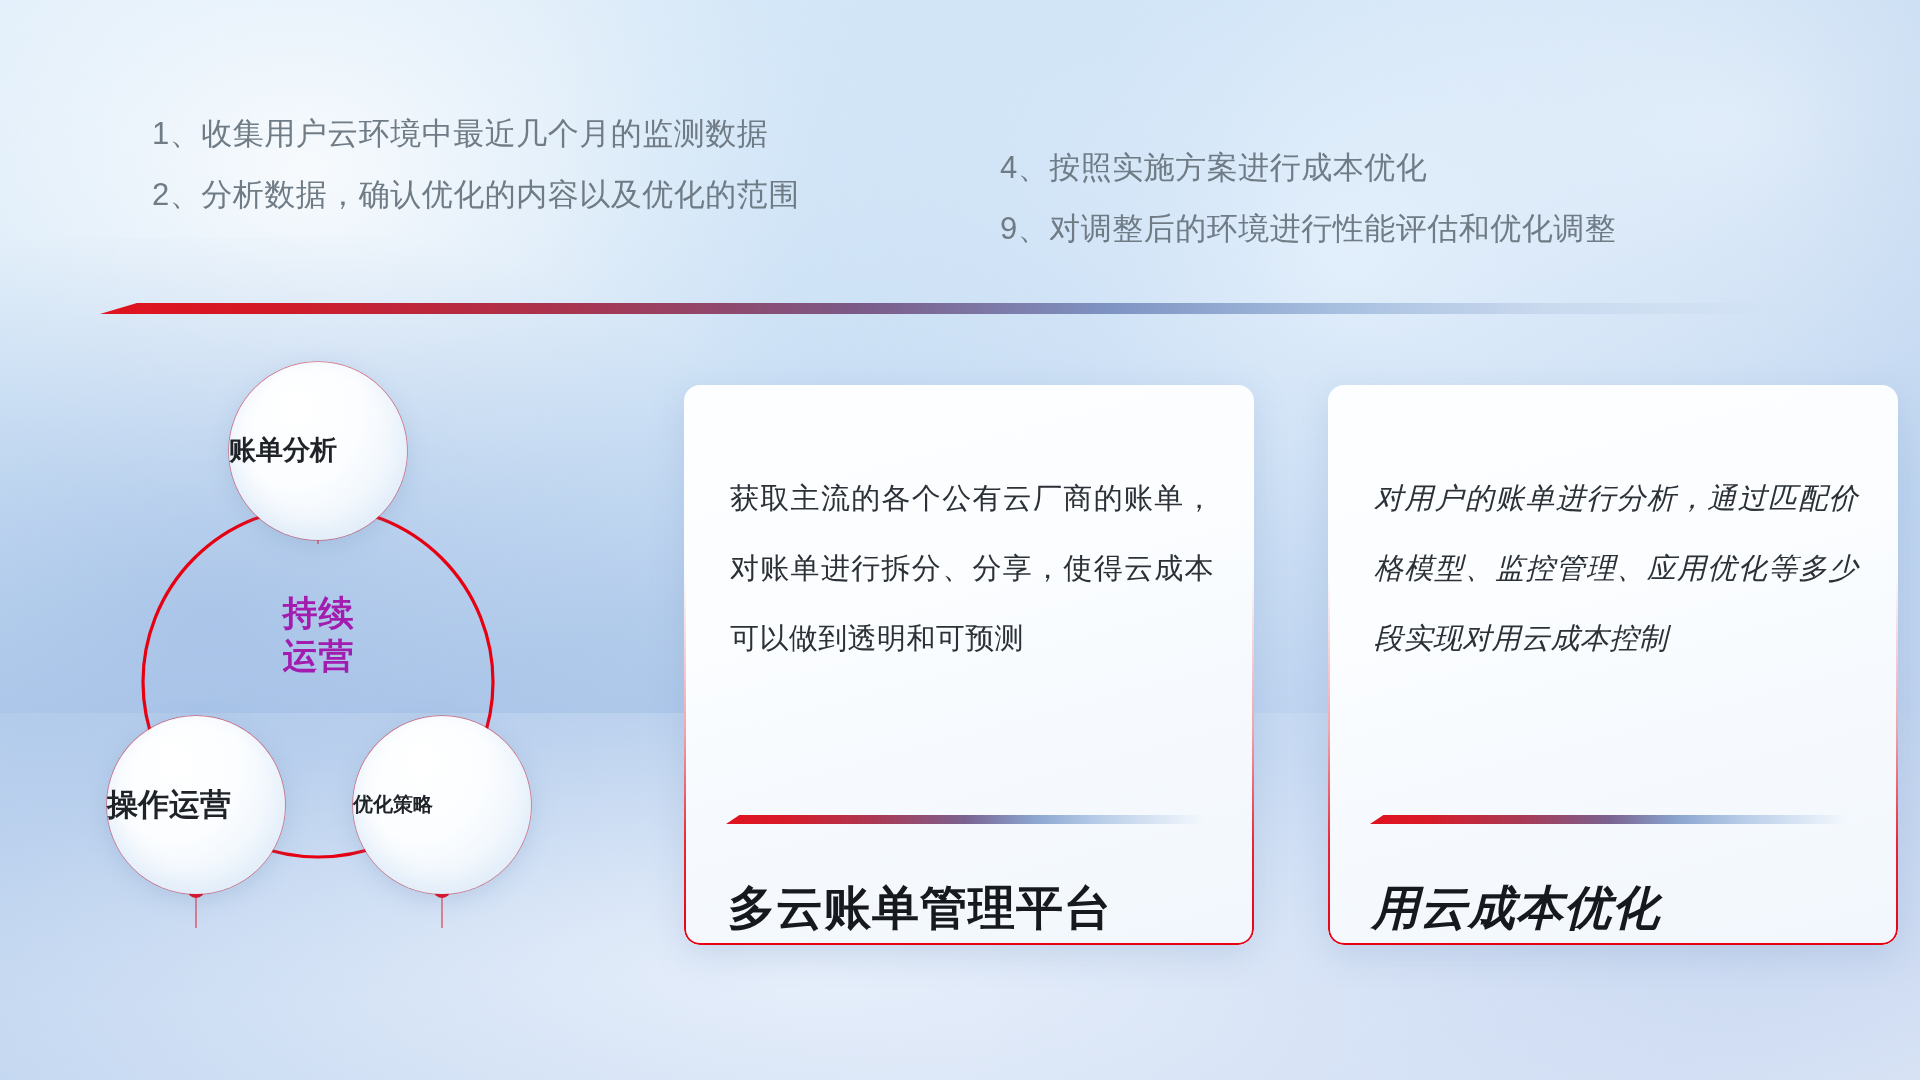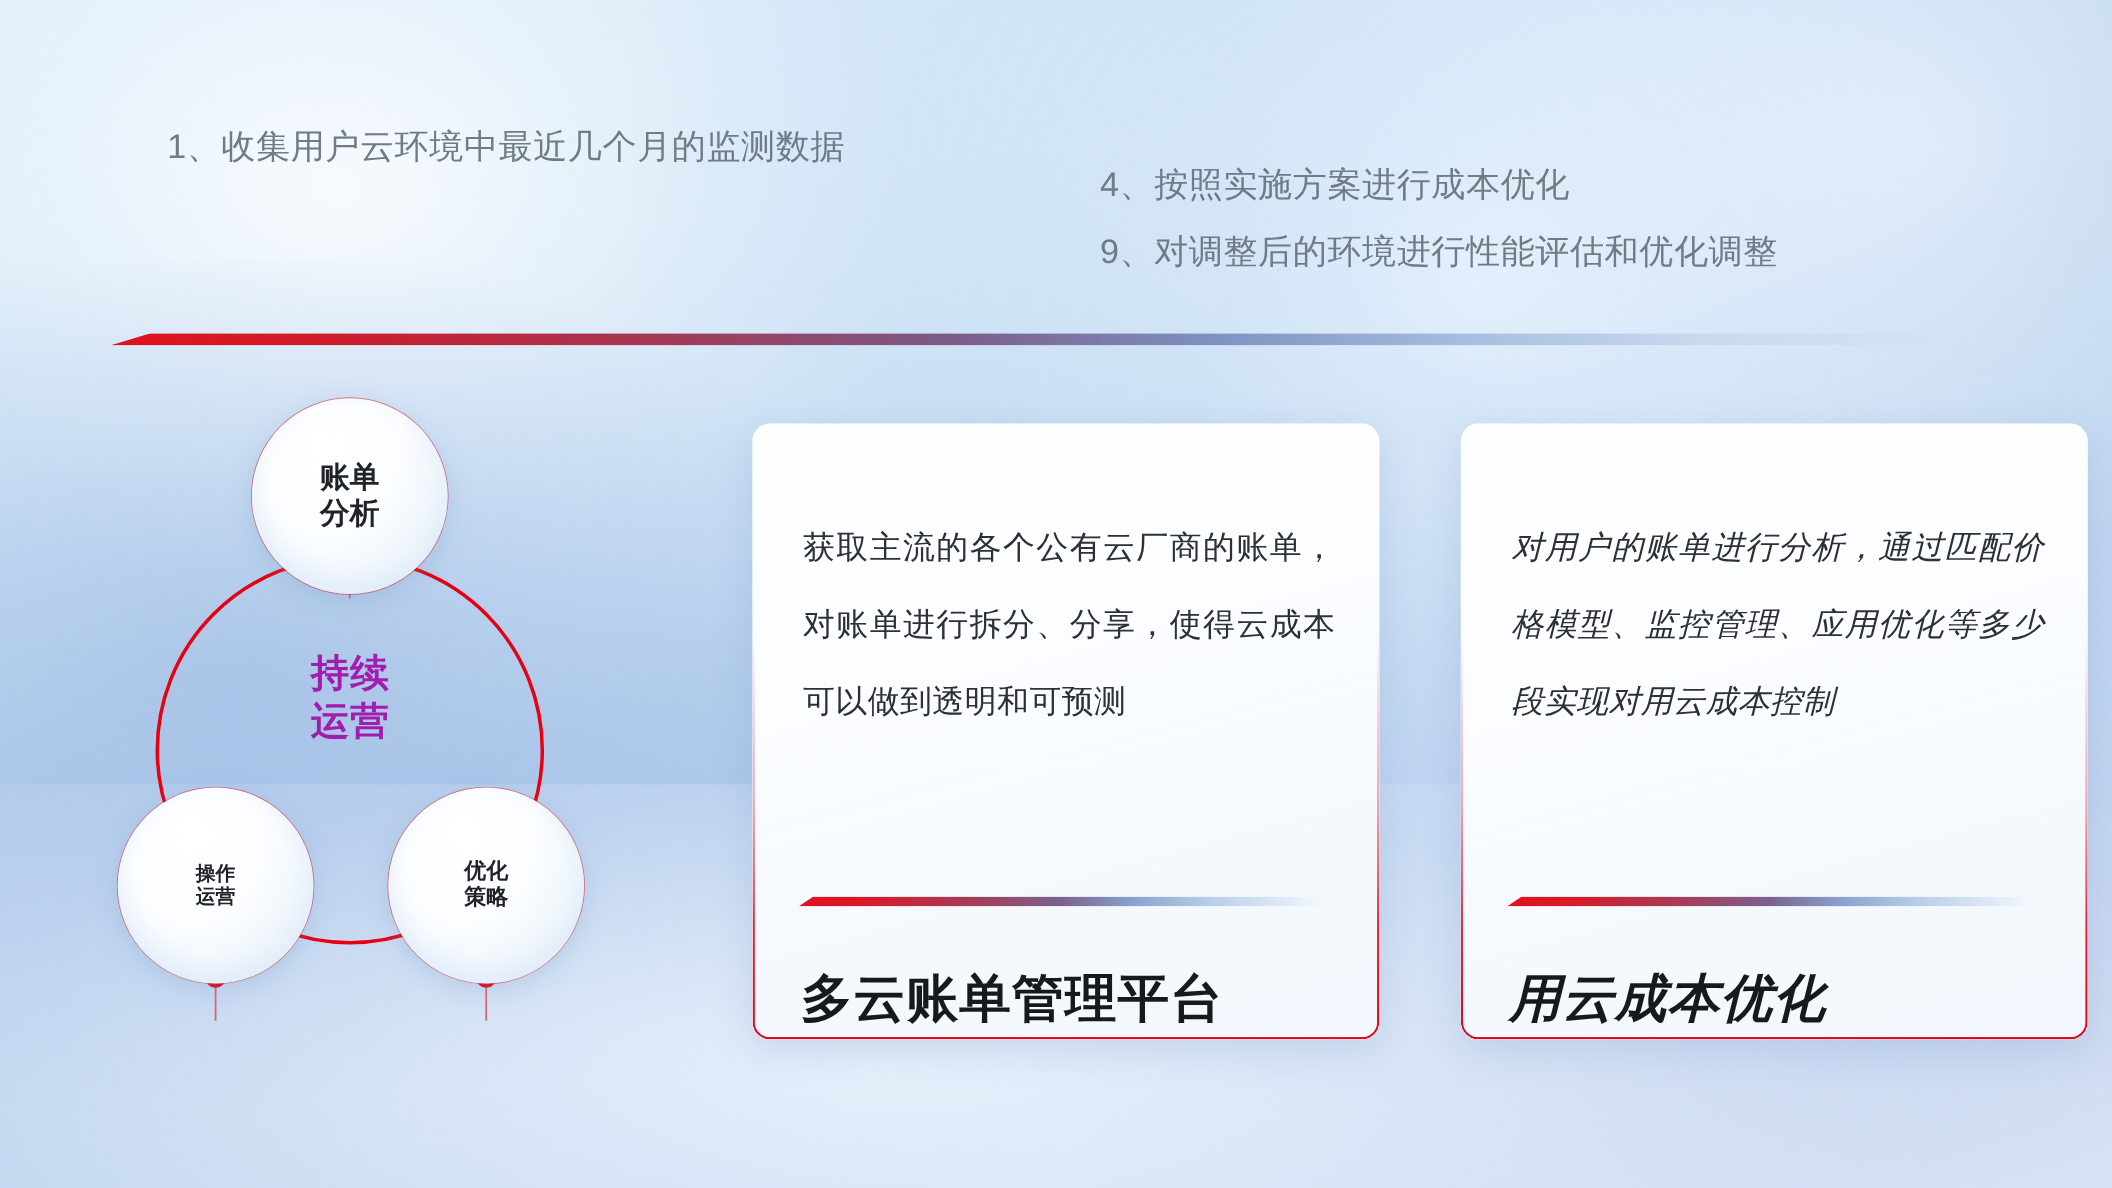--- a/index.html
+++ b/index.html
@@ -56,32 +56,32 @@
     position:absolute;left:0;top:0;width:100%;height:11px;
     background:linear-gradient(90deg,#e1121f 0%,#d41825 9%,#a83450 28%,#7b5a87 45%,#7e93c2 60%,#a8c0e0 74%,#c9d9ee 86%,rgba(210,225,243,0) 100%);
     clip-path:polygon(0 100%, 2.2% 0, 100% 0, 100% 100%);
   }
 
   
   .venn{position:absolute;left:95px;top:352px;width:560px;height:620px;}
   .venn svg{position:absolute;left:0;top:0;}
   .bubble{
     position:absolute;border-radius:50%;
-    display:flex;flex-direction:column;align-items:center;justify-content:center;
+    display:flex;flex-direction:row;align-items:center;
     color:#1f2328;font-weight:bold;line-height:1.18;text-align:center;
   }
   .bubble span{display:block;}
   .bub-top{
     left:134px;top:10px;width:178px;height:178px;font-size:27px;
     background:
       radial-gradient(ellipse at 38% 26%, #ffffff 0%, #fbfdff 42%, #eef5fc 72%, #e6f0fa 100%);
     box-shadow:0 6px 22px rgba(120,150,190,.28), inset 0 -10px 22px rgba(214,230,246,.6);
   }
   .bub-bl{
-    left:12px;top:364px;width:178px;height:178px;font-size:18px;
+    left:12px;top:364px;width:178px;height:178px;font-size:31px;
     background:
       radial-gradient(ellipse at 38% 26%, #ffffff 0%, #fbfdff 42%, #eef5fc 72%, #e6f0fa 100%);
     box-shadow:0 6px 22px rgba(120,150,190,.28), inset 0 -10px 22px rgba(214,230,246,.6);
   }
   .bub-br{
     left:258px;top:364px;width:178px;height:178px;font-size:20px;
     background:
       radial-gradient(ellipse at 38% 26%, #ffffff 0%, #fbfdff 42%, #eef5fc 72%, #e6f0fa 100%);
     box-shadow:0 6px 22px rgba(120,150,190,.28), inset 0 -10px 22px rgba(214,230,246,.6);
   }
@@ -133,20 +133,21 @@
   <div class="bg-glow-a"></div>
   <div class="bg-glow-f"></div>
   <div class="bg-glow-b"></div>
   <div class="bg-glow-c"></div>
   <div class="bg-glow-d"></div>
   <div class="bg-glow-e"></div>
 
   <div class="steps">
     <div class="col-left">
       <div class="step">1、收集用户云环境中最近几个月的监测数据</div>
+      <div class="step">2、分析数据，确认优化的内容以及优化的范围</div>
     </div>
     <div class="col-right">
       <div class="step">4、按照实施方案进行成本优化</div>
       <div class="step">9、对调整后的环境进行性能评估和优化调整</div>
     </div>
   </div>
 
   <div class="divider-wrap">
     <div class="divider"></div>
   </div>

